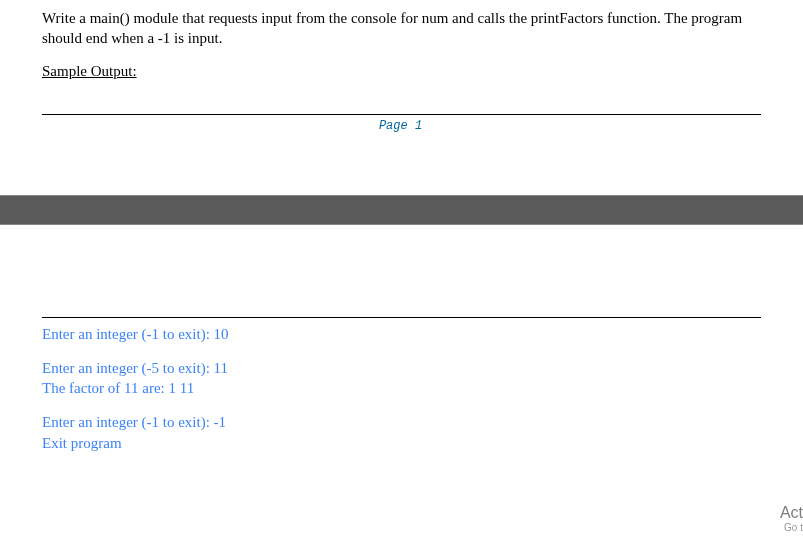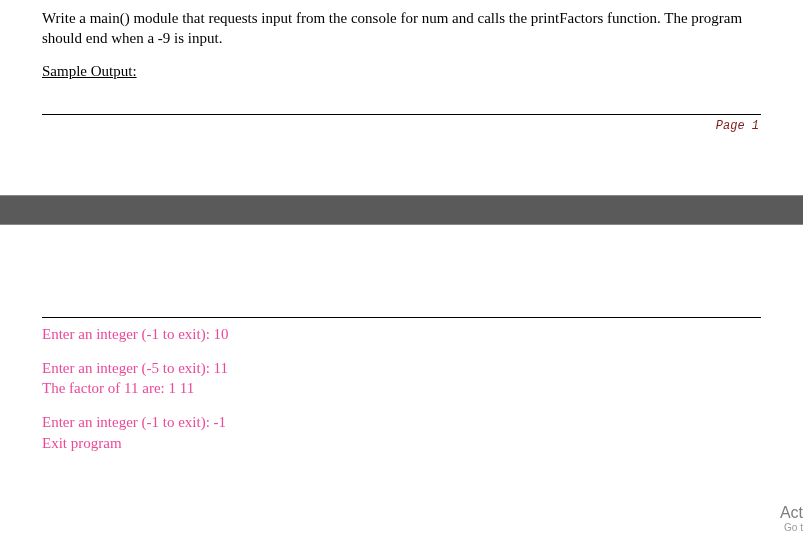--- a/index.html
+++ b/index.html
@@ -38,25 +38,25 @@
       margin-bottom: 24px;
       display: inline-block;
       color: #000;
     }
     .hr1 {
       border: none;
       border-top: 1.5px solid #000;
       margin-top: 10px;
     }
     .page-label {
-      text-align: right;
+      text-align: center;
       font-family: "Courier New", Courier, monospace;
       font-style: italic;
       font-size: 12px;
-      color: #7f1d1d;
+      color: #0369a1;
       margin-top: 4px;
       padding-right: 2px;
     }
     .gap {
       height: 62px;
       background: #fff;
     }
     .divider-bar {
       height: 30px;
       background: #5a5a5a;
@@ -72,21 +72,21 @@
       padding: 0 42px 0 42px;
       background: #fff;
     }
     .hr2 {
       border: none;
       border-top: 1.5px solid #000;
       margin-bottom: 6px;
     }
     .output-block {
       line-height: 1.35;
-      color: #ec4899;
+      color: #3b82f6;
       margin-bottom: 14px;
     }
     .watermark {
       position: absolute;
       right: 0;
       bottom: 6px;
       color: #8a8a8a;
       text-align: right;
       font-family: "Segoe UI", Arial, sans-serif;
     }
@@ -98,21 +98,21 @@
     .watermark .wm-sub {
       font-size: 10px;
       color: #9a9a9a;
       line-height: 1.1;
     }
   </style>
 </head>
 <body>
 
 <div class="page1">
-  <p class="paragraph2">Write a main() module that requests input from the console for num and calls the printFactors function.  The program should end when a -9 is input.</p>
+  <p class="paragraph2">Write a main() module that requests input from the console for num and calls the printFactors function.  The program should end when a -1 is input.</p>
   <span class="sample-output">Sample Output:</span>
   <hr class="hr1">
   <div class="page-label">Page 1</div>
 </div>
 
 <div class="gap"></div>
 <div class="divider-bar"></div>
 <div class="gap2"></div>
 
 <div class="page2">

